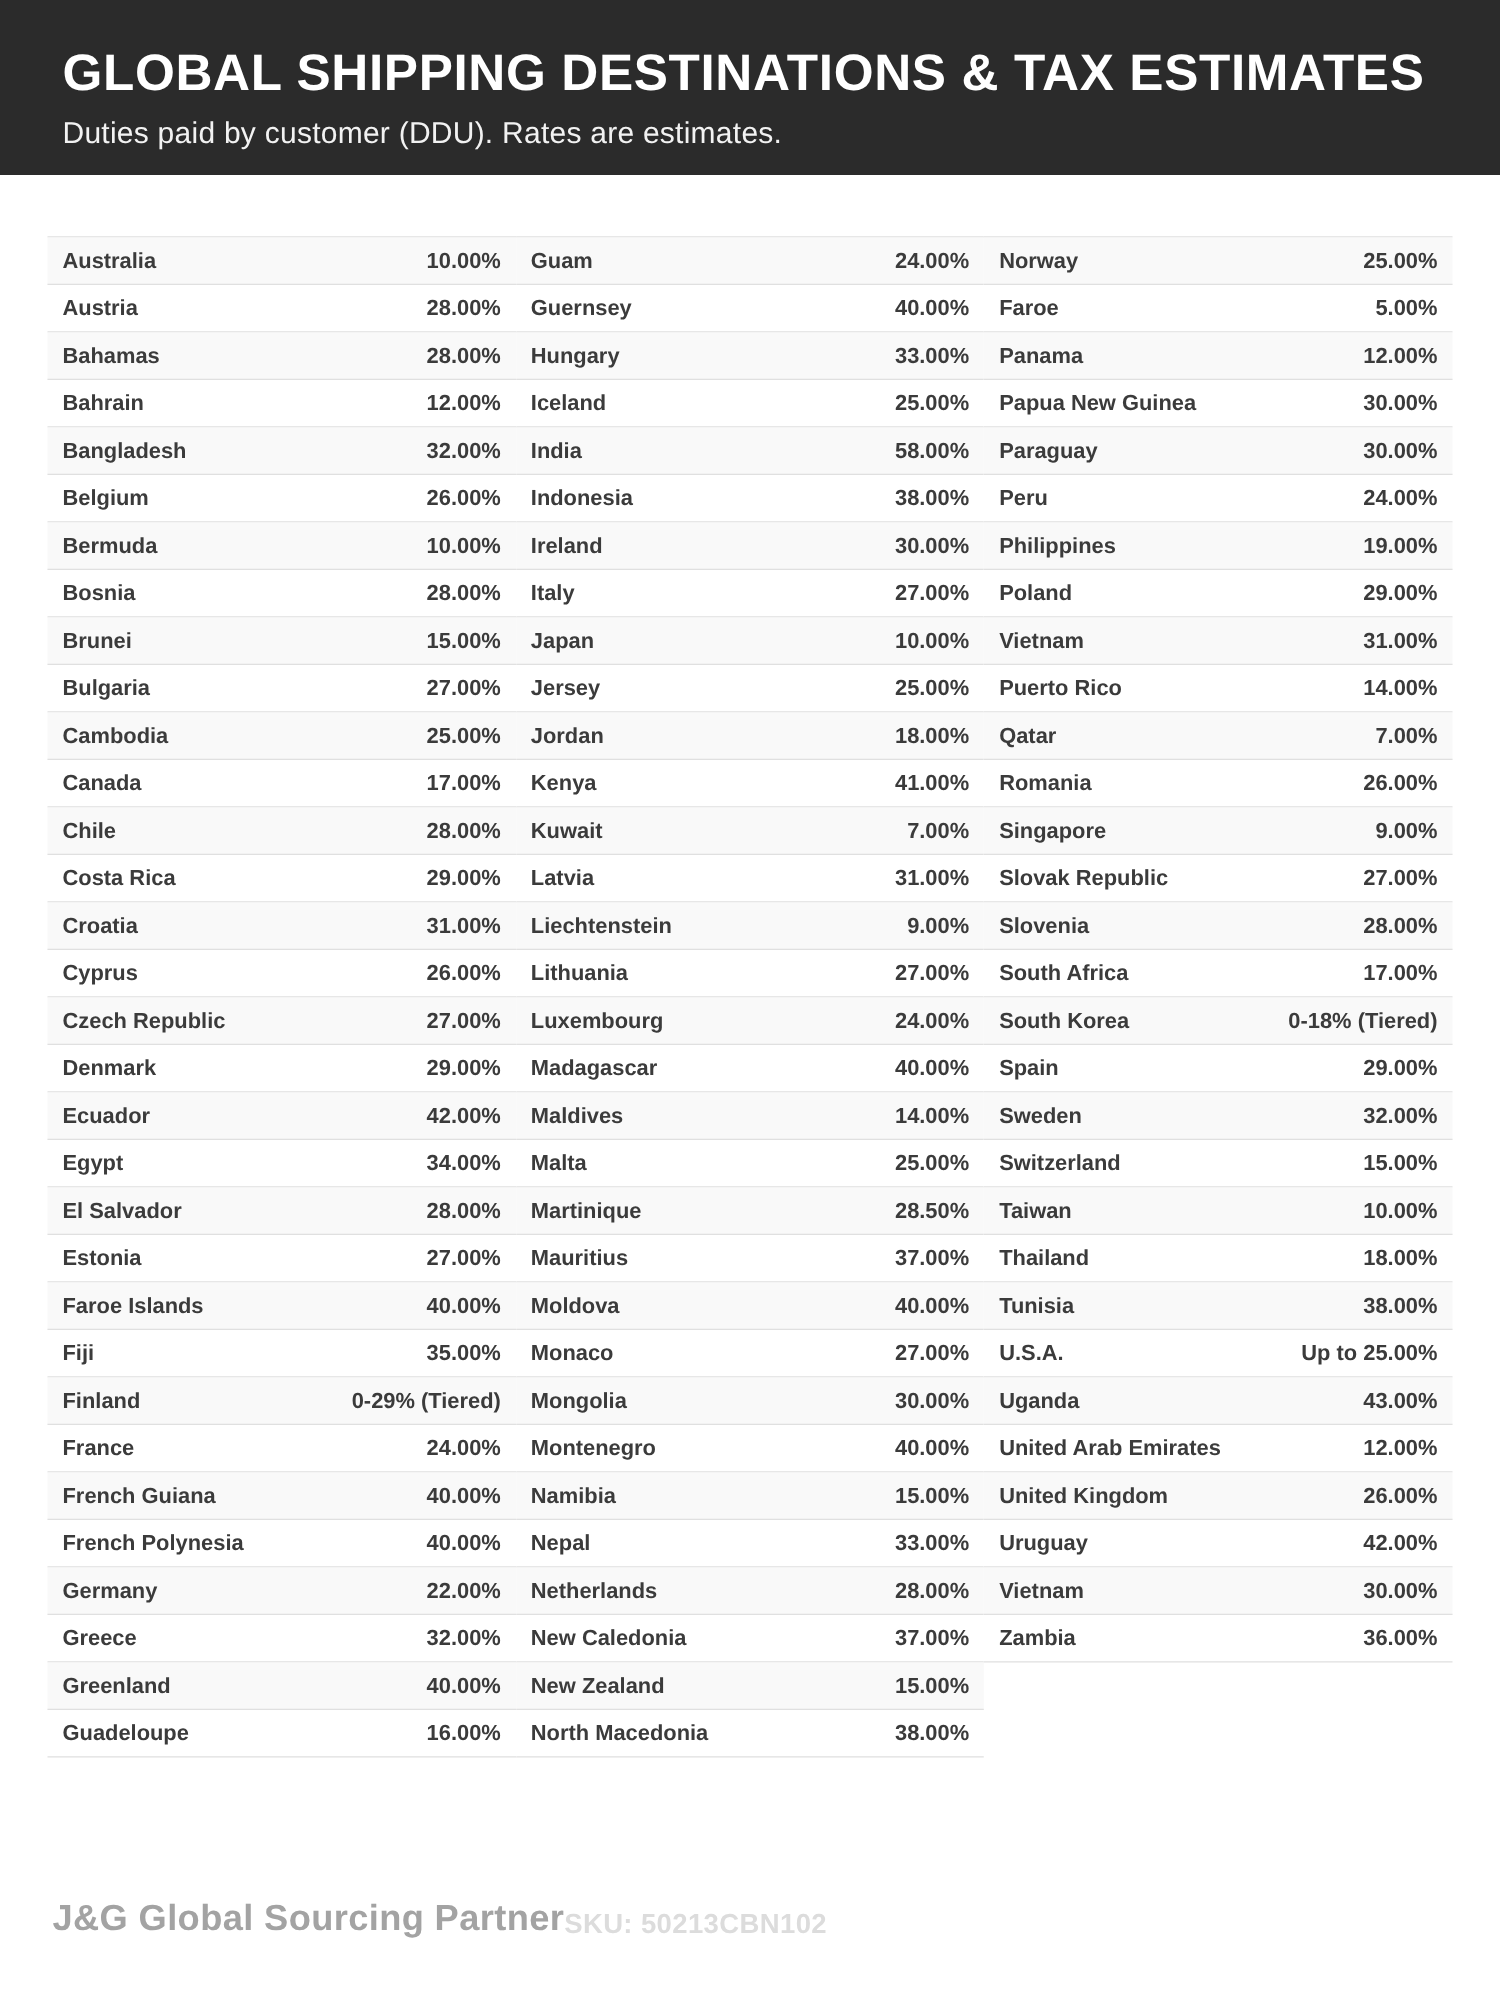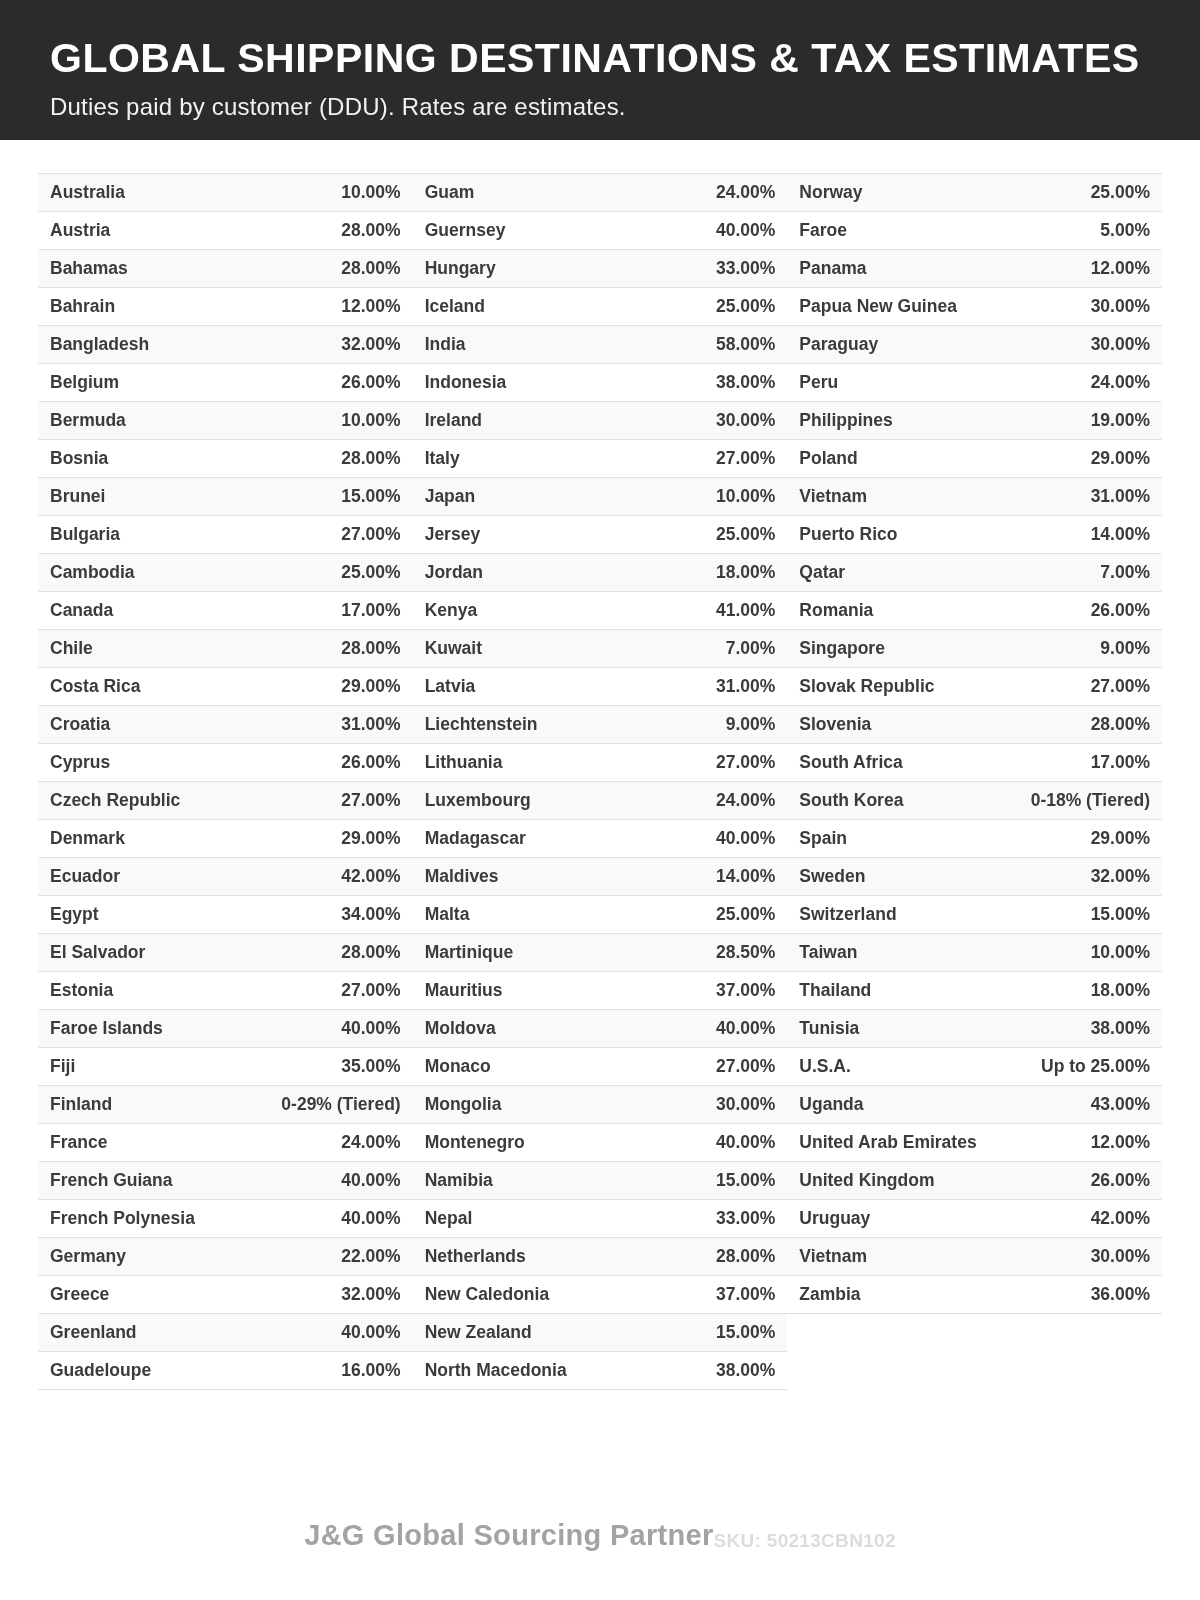--- a/index.html
+++ b/index.html
@@ -31,21 +31,21 @@
     margin-top: 12px;
     font-size: 24px;
     font-weight: 400;
     color: #f2f2f2;
     letter-spacing: 0.2px;
   }
 
   
   .table-area {
     flex: 1 1 auto;
-    padding: 33px 38px 0 38px;
+    padding: 49px 38px 0 38px;
     display: grid;
     grid-template-columns: 1fr 1fr 1fr;
     column-gap: 0;
     align-items: start;
   }
   .rate-column {
     border-top: 1px solid #e0e0e0;
   }
   .row {
     display: flex;
@@ -69,32 +69,32 @@
     color: #3b3b3b;
     white-space: nowrap;
     text-align: right;
     margin-left: 10px;
   }
 
   
   .page-footer {
     flex: 0 0 auto;
     display: flex;
-    justify-content: center;
+    justify-content: flex-start;
     align-items: flex-end;
     padding: 0 42px 48px 42px;
   }
   .footer-brand {
     font-size: 29px;
     font-weight: 800;
     color: #a3a3a3;
     letter-spacing: 0.3px;
   }
   .footer-sku {
-    font-size: 19px;
+    font-size: 22px;
     font-weight: 700;
     color: #dcdcdc;
     letter-spacing: 0.3px;
   }
 </style>
 </head>
 <body>
 
 <header class="page-header">
   <div class="page-title">GLOBAL SHIPPING DESTINATIONS &amp; TAX ESTIMATES</div>

